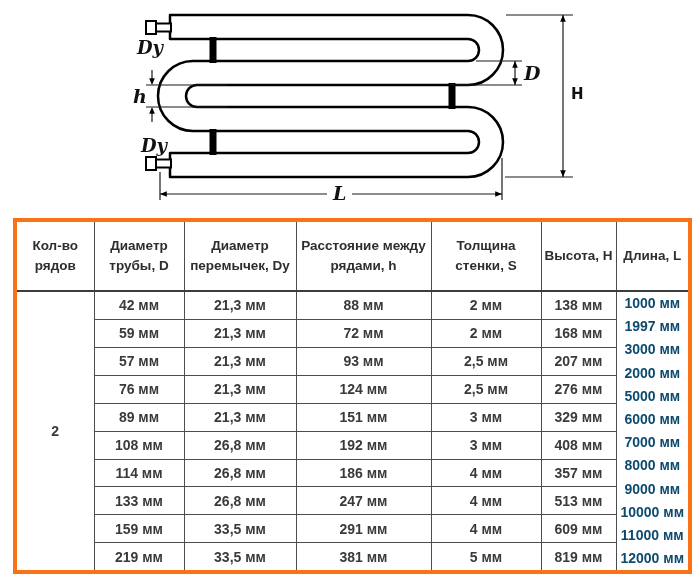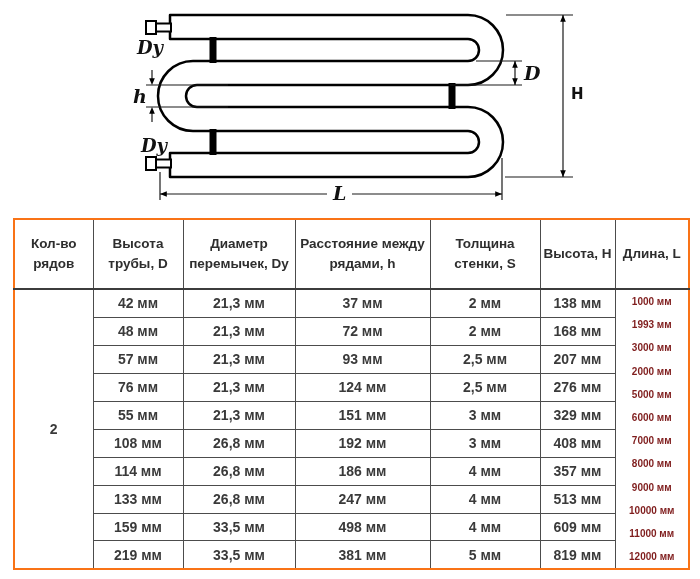--- a/index.html
+++ b/index.html
@@ -8,29 +8,29 @@
   
   #drawing{position:absolute;left:0;top:0;}
   .dimlabel{font-family:"DejaVu Serif",serif;font-style:italic;font-weight:bold;
             font-size:19px;fill:#111;}
   .dimlabel-sm{font-family:"DejaVu Serif",serif;font-style:italic;font-weight:bold;
             font-size:18px;fill:#111;}
   .dimlabel-upright{font-family:"DejaVu Sans",sans-serif;font-weight:bold;
             font-size:15px;fill:#111;font-style:normal;}
   
   table.spec{position:absolute;left:13px;top:218px;width:675px;border-collapse:collapse;
-             table-layout:fixed;border:2px solid #f97316;}
+             table-layout:fixed;border:4px solid #f97316;}
   table.spec th,table.spec td{border:1.5px solid #4c4c4c;text-align:center;
              vertical-align:middle;padding:0;overflow:hidden;}
   table.spec th{height:68px;font-size:13.5px;font-weight:bold;color:#2e2e2e;
              line-height:1.5;border-bottom:2px solid #3c3c3c;}
   table.spec td{height:26px;font-size:14px;font-weight:bold;color:#3a3a3a;}
   td.rowscount{font-size:15px;font-weight:400;color:#3a3a3a;}
   td.lengths{padding:0;}
-  td.lengths .lenline{line-height:23.2px;font-size:10px;font-weight:bold;color:#7f1d1d;}
+  td.lengths .lenline{line-height:23.2px;font-size:14px;font-weight:bold;color:#0c4a6e;}
 </style>
 </head>
 <body>
 
 <div id="stage">
 
   <svg id="drawing" width="700" height="214" viewBox="0 0 700 214">
 
     <path d="M 170,15 H 468
          A 35,35 0 0 1 503,50 A 35,35 0 0 1 468,85
@@ -107,74 +107,74 @@
         <col style="width:90px">
         <col style="width:112px">
       <col style="width:135px">
         <col style="width:110px">
         <col style="width:75px">
       <col style="width:74px">
     </colgroup>
     <thead>
       <tr>
         <th>Кол-во рядов</th>
-        <th>Высота трубы, D</th>
+        <th>Диаметр трубы, D</th>
         <th>Диаметр перемычек, Dy</th>
         <th>Расстояние между рядами, h</th>
         <th>Толщина стенки, S</th>
         <th>Высота, H</th>
         <th>Длина, L</th>
       </tr>
     </thead>
     <tbody>
       <tr>
         <td class="rowscount" rowspan="10">2</td>
         <td>42 мм</td>
         <td>21,3 мм</td>
-        <td>37 мм</td>
+        <td>88 мм</td>
         <td>2 мм</td>
         <td>138 мм</td>
         <td class="lengths" rowspan="10">
           <div class="lenline">1000 мм</div>
-          <div class="lenline">1993 мм</div>
+          <div class="lenline">1997 мм</div>
           <div class="lenline">3000 мм</div>
           <div class="lenline">2000 мм</div>
           <div class="lenline">5000 мм</div>
           <div class="lenline">6000 мм</div>
           <div class="lenline">7000 мм</div>
           <div class="lenline">8000 мм</div>
           <div class="lenline">9000 мм</div>
           <div class="lenline">10000 мм</div>
           <div class="lenline">11000 мм</div>
           <div class="lenline">12000 мм</div>
         </td>
       </tr>
       <tr>
-        <td>48 мм</td>
+        <td>59 мм</td>
         <td>21,3 мм</td>
         <td>72 мм</td>
         <td>2 мм</td>
         <td>168 мм</td>
       </tr>
       <tr>
         <td>57 мм</td>
         <td>21,3 мм</td>
         <td>93 мм</td>
         <td>2,5 мм</td>
         <td>207 мм</td>
       </tr>
       <tr>
         <td>76 мм</td>
         <td>21,3 мм</td>
         <td>124 мм</td>
         <td>2,5 мм</td>
         <td>276 мм</td>
       </tr>
       <tr>
-        <td>55 мм</td>
+        <td>89 мм</td>
         <td>21,3 мм</td>
         <td>151 мм</td>
         <td>3 мм</td>
         <td>329 мм</td>
       </tr>
       <tr>
         <td>108 мм</td>
         <td>26,8 мм</td>
         <td>192 мм</td>
         <td>3 мм</td>
@@ -190,21 +190,21 @@
       <tr>
         <td>133 мм</td>
         <td>26,8 мм</td>
         <td>247 мм</td>
         <td>4 мм</td>
         <td>513 мм</td>
       </tr>
       <tr>
         <td>159 мм</td>
         <td>33,5 мм</td>
-        <td>498 мм</td>
+        <td>291 мм</td>
         <td>4 мм</td>
         <td>609 мм</td>
       </tr>
       <tr>
         <td>219 мм</td>
         <td>33,5 мм</td>
         <td>381 мм</td>
         <td>5 мм</td>
         <td>819 мм</td>
       </tr>

